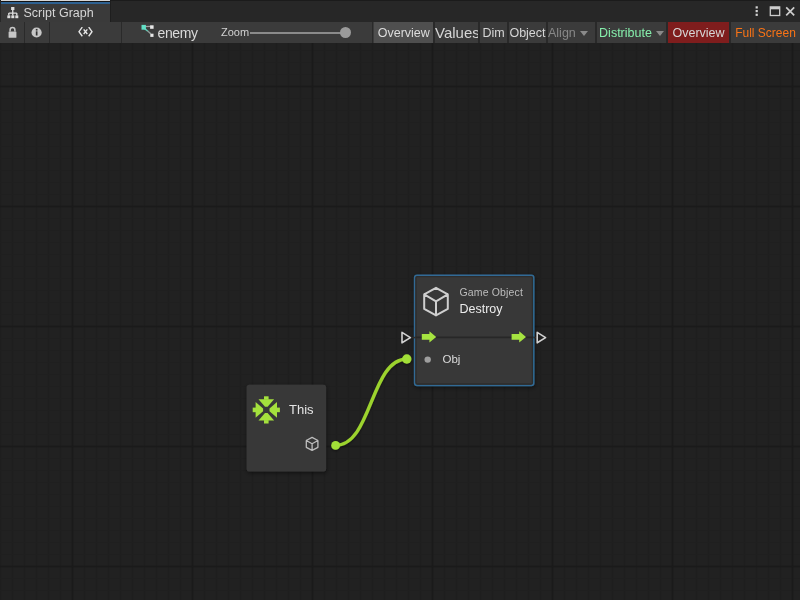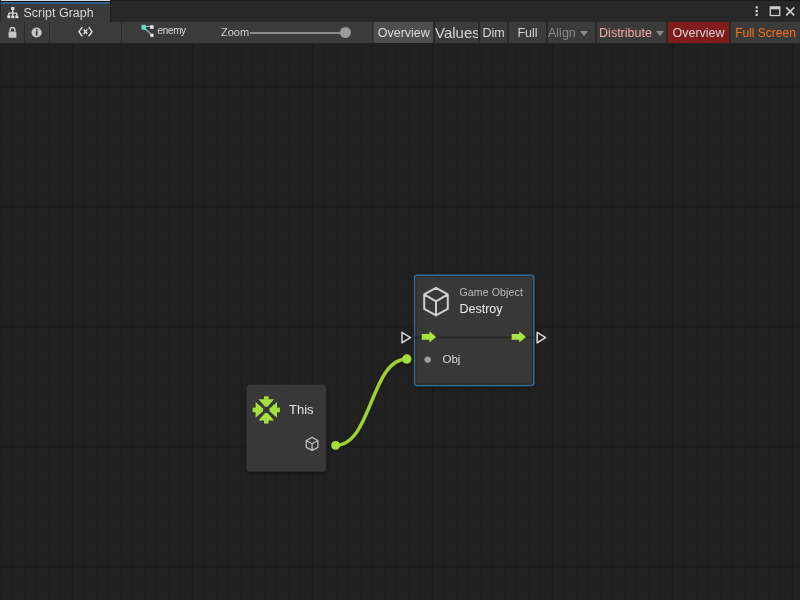--- a/index.html
+++ b/index.html
@@ -62,35 +62,35 @@
 </g>
 </svg>
   <svg width="14" height="13" viewBox="0 0 14 13" style="position:absolute;left:140px;top:2px">
 <line x1="4" y1="2.6" x2="10.5" y2="2.3" stroke="#a0a0a0" stroke-width="1.3"></line>
 <line x1="4.5" y1="4.4" x2="7.8" y2="7.2" stroke="#63cdb7" stroke-width="1.5"></line>
 <line x1="7.6" y1="7" x2="10.8" y2="9.7" stroke="#8f9b99" stroke-width="1.5"></line>
 <rect x="1.5" y="0.9" width="4.4" height="4.8" fill="#62e0c6"></rect>
 <rect x="10.1" y="1.3" width="3.5" height="3.5" fill="#e8e8e8"></rect>
 <rect x="10.3" y="9.7" width="3.2" height="3.2" fill="#e8e8e8"></rect>
 </svg>
-  <span class="abs" style="left:157.5px;top:2.8px;font-size:10px;letter-spacing:-0.35px;color:#dadada">enemy</span>
+  <span class="abs" style="left:157.5px;top:2.8px;font-size:14px;letter-spacing:-0.35px;color:#dadada">enemy</span>
   <span class="abs" style="left:221px;top:3.5px;font-size:11px;color:#d2d2d2">Zoom</span>
   <div class="abs" style="left:250px;top:10.3px;width:95px;height:1.8px;background:#8b8b8b"></div>
   <div class="abs" style="left:339.5px;top:5px;width:11px;height:11px;border-radius:50%;background:#9b9b9b"></div>
   <span class="abs" style="left:352.8px;top:21px;font-size:13px;letter-spacing:-0.2px;color:#cccccc">1x</span>
   <div style="position:absolute;left:24px;top:0;width:1.3px;height:21px;background:#2a2a2a"></div>
 <div style="position:absolute;left:48.5px;top:0;width:1.3px;height:21px;background:#2a2a2a"></div>
 <div style="position:absolute;left:120.5px;top:0;width:1.3px;height:21px;background:#2a2a2a"></div>
 <div style="position:absolute;left:372.2px;top:0;width:1.3px;height:21px;background:#2a2a2a"></div>
   <div style="position:absolute;left:374px;top:0;width:59.5px;height:21px;background:#4f4f4f;color:#dcdcdc;font-size:12.5px;line-height:22.5px;text-align:center;white-space:nowrap">Overview</div>
 <div style="position:absolute;left:435px;top:0;width:43px;height:21px;background:#3b3b3b;color:#d6d6d6;font-size:15px;line-height:22.5px;text-align:center;white-space:nowrap">Values</div>
 <div style="position:absolute;left:480px;top:0;width:27px;height:21px;background:#3b3b3b;color:#d6d6d6;font-size:12.5px;line-height:22.5px;text-align:center;white-space:nowrap">Dim</div>
-<div style="position:absolute;left:509px;top:0;width:37px;height:21px;background:#3b3b3b;color:#d6d6d6;font-size:12.5px;line-height:22.5px;text-align:center;white-space:nowrap">Full</div>
+<div style="position:absolute;left:509px;top:0;width:37px;height:21px;background:#3b3b3b;color:#d6d6d6;font-size:12.5px;line-height:22.5px;text-align:center;white-space:nowrap">Object</div>
 <div style="position:absolute;left:548px;top:0;width:37px;height:21px;background:#3b3b3b;color:#888888;font-size:12.5px;line-height:22.5px;text-align:center;white-space:nowrap">Align<span style="display:inline-block;margin-left:4px;width:0;height:0;border-left:4.5px solid transparent;border-right:4.5px solid transparent;border-top:5px solid #8a8a8a;vertical-align:1px"></span></div>
-<div style="position:absolute;left:597px;top:0;width:69px;height:21px;background:#3b3b3b;color:#fca5a5;font-size:12.5px;line-height:22.5px;text-align:center;white-space:nowrap">Distribute<span style="display:inline-block;margin-left:4px;width:0;height:0;border-left:4.5px solid transparent;border-right:4.5px solid transparent;border-top:5px solid #8a8a8a;vertical-align:1px"></span></div>
+<div style="position:absolute;left:597px;top:0;width:69px;height:21px;background:#3b3b3b;color:#86efac;font-size:12.5px;line-height:22.5px;text-align:center;white-space:nowrap">Distribute<span style="display:inline-block;margin-left:4px;width:0;height:0;border-left:4.5px solid transparent;border-right:4.5px solid transparent;border-top:5px solid #8a8a8a;vertical-align:1px"></span></div>
 <div style="position:absolute;left:668px;top:0;width:61px;height:21px;background:#7f1d1d;color:#d6d6d6;font-size:12.5px;line-height:22.5px;text-align:center;white-space:nowrap">Overview</div>
 <div style="position:absolute;left:731px;top:0;width:69px;height:21px;background:#3b3b3b;color:#f97316;font-size:12px;line-height:22.5px;text-align:center;white-space:nowrap">Full Screen</div>
 <div style="position:absolute;left:433.3px;top:0;width:1.8px;height:21px;background:#292929;z-index:3"></div>
 <div style="position:absolute;left:477.8px;top:0;width:1.8px;height:21px;background:#292929;z-index:3"></div>
 <div style="position:absolute;left:506.8px;top:0;width:1.8px;height:21px;background:#292929;z-index:3"></div>
 <div style="position:absolute;left:545.8px;top:0;width:1.8px;height:21px;background:#292929;z-index:3"></div>
 <div style="position:absolute;left:595.2px;top:0;width:1.8px;height:21px;background:#292929;z-index:3"></div>
 <div style="position:absolute;left:665.8px;top:0;width:1.8px;height:21px;background:#292929;z-index:3"></div>
 <div style="position:absolute;left:729.2px;top:0;width:1.8px;height:21px;background:#292929;z-index:3"></div>
 </div>

